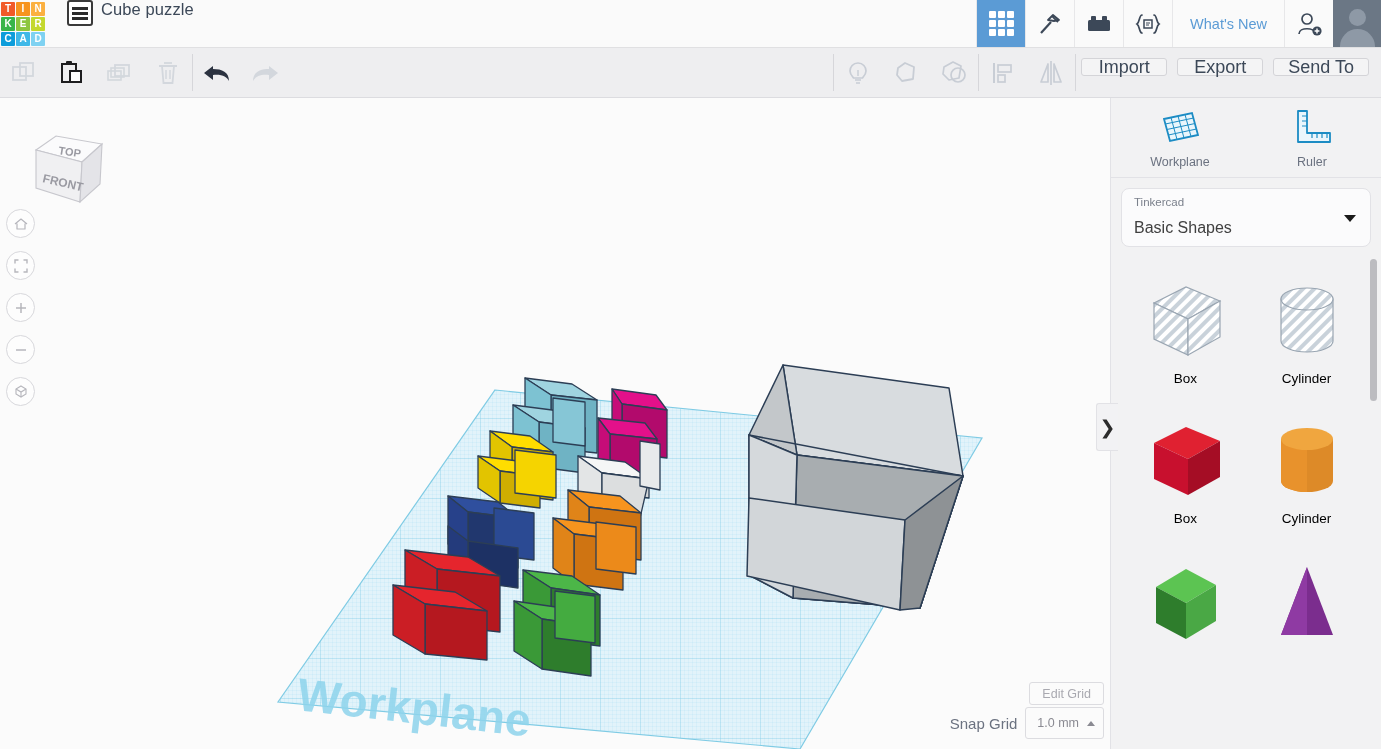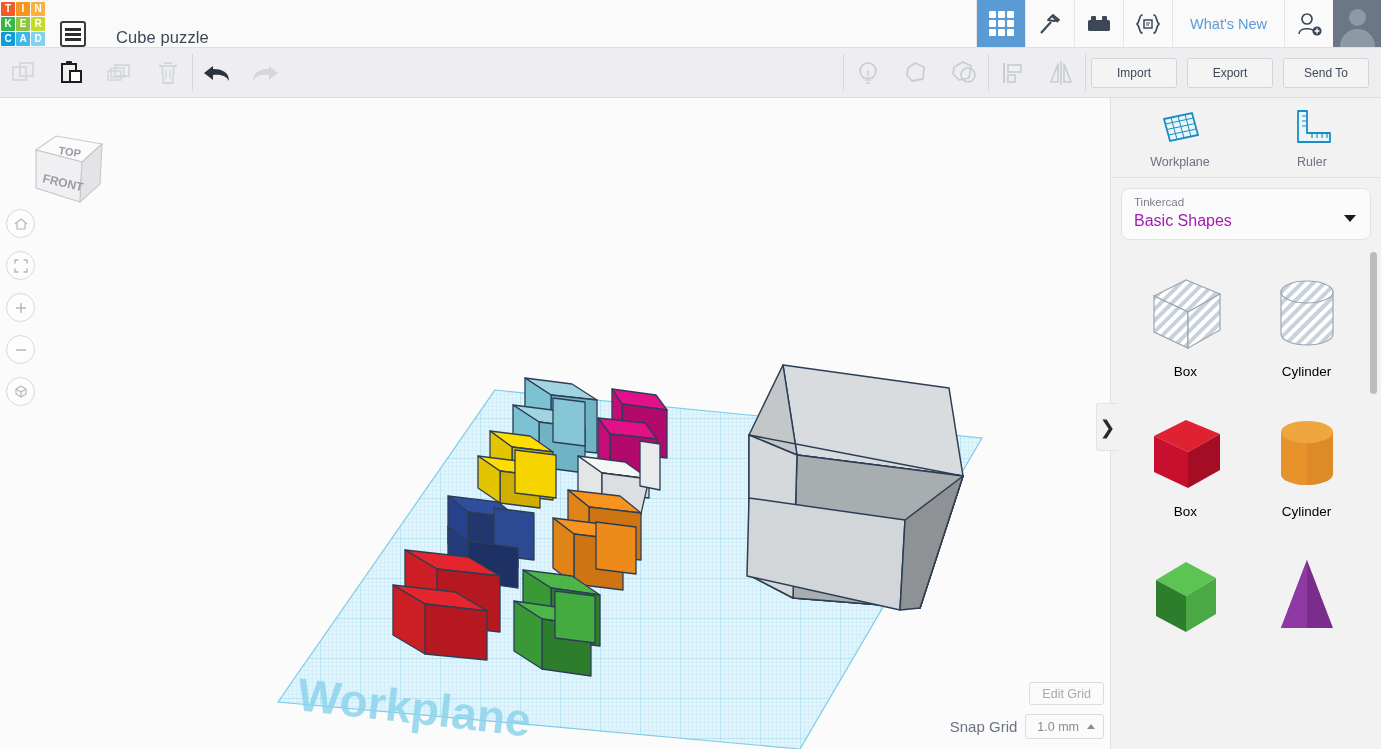--- a/index.html
+++ b/index.html
@@ -21,21 +21,21 @@
   .logo {
     width: 46px; height: 46px; padding: 3px 2px 2px 2px;
     display: grid; grid-template-columns: repeat(3, 14px); grid-template-rows: repeat(3, 14px);
     gap: 1px; align-content: center; justify-content: center;
   }
   .logo span {
     display: flex; align-items: center; justify-content: center;
     font-size: 10px; font-weight: bold; color: #fff;
     border-radius: 1px; line-height: 1;
   }
-  .title-zone { display: flex; align-items: flex-end; gap: 30px; padding-left: 14px; }
+  .title-zone { display: flex; align-items: flex-start; gap: 8px; padding-left: 21px; }
   .menu-icon {
     width: 26px; height: 26px; border: 2px solid #3a3a3a; border-radius: 3px;
     background: #fff; display: flex; align-items: center; justify-content: center;
   }
   .menu-icon i { display: block; width: 16px; height: 13px; position: relative; }
   .menu-icon i::before, .menu-icon i::after, .menu-icon i b {
     content: ''; position: absolute; left: 0; width: 16px; height: 3px; background: #2c2c2c;
   }
   .menu-icon i::before { top: 0; }
   .menu-icon i b { top: 5px; display: block; }
@@ -75,23 +75,23 @@
     display: flex; align-items: stretch;
   }
   .tgroup { display: flex; align-items: stretch; }
   .tbtn {
     width: 48px; display: flex; align-items: center; justify-content: center;
   }
   .tsep { width: 1px; background: #d6d6da; margin: 6px 0; }
   .tspacer { flex: 1; }
   .pbtn {
     display: flex; align-items: center; justify-content: center;
-    height: 30px; min-width: 86px; margin: 10px 5px 0 5px; padding: 0 14px;
+    height: 18px; min-width: 86px; margin: 10px 5px 0 5px; padding: 0 14px;
     background: #f4f4f5; border: 1px solid #d4d4d8; border-radius: 3px;
-    font-size: 12px; color: #3c4858; white-space: nowrap;
+    font-size: 18px; color: #3c4858; white-space: nowrap;
   }
   .pbtn:last-child { margin-right: 12px; }
 
   
   .canvas {
     position: absolute; top: 98px; left: 0; width: 1110px; height: 651px;
     background: #fbfbfb; overflow: hidden;
   }
   .viewcube { position: absolute; left: 18px; top: 16px; }
   .navbtn {
@@ -102,21 +102,21 @@
   .editgrid {
     position: absolute; right: 6px; bottom: 44px; height: 23px; padding: 0 12px;
     border: 1px solid #dcdce0; border-radius: 3px; background: #fbfbfb;
     display: flex; align-items: center; font-size: 12.5px; color: #a9a9b0;
   }
   .snapwrap {
     position: absolute; right: 6px; bottom: 10px; display: flex; align-items: center; gap: 8px;
   }
   .snaplabel { font-size: 15px; color: #6b7280; }
   .snapsel {
-    height: 25px; padding: 0 8px 0 11px; border: 1px solid #dcdce0; border-radius: 3px;
+    height: 32px; padding: 0 8px 0 11px; border: 1px solid #dcdce0; border-radius: 3px;
     background: #fbfbfb; display: flex; align-items: center; gap: 8px;
     font-size: 12.5px; color: #8a8a92;
   }
   .caret-up { width: 0; height: 0; border-left: 4px solid transparent; border-right: 4px solid transparent; border-bottom: 5px solid #8a8a92; }
 
   
   .collapse {
     position: absolute; left: 1096px; top: 403px; width: 22px; height: 48px;
     background: #f2f2f4; border: 1px solid #e2e2e6; border-right: none;
     border-radius: 3px 0 0 3px; display: flex; align-items: center; justify-content: center;
@@ -129,21 +129,21 @@
     background: #f2f2f3; border-left: 1px solid #e2e2e6; display: flex; flex-direction: column;
   }
   .ptools { height: 80px; display: flex; align-items: center; justify-content: center; gap: 58px; border-bottom: 1px solid #e2e2e6; background: #f2f2f3; }
   .ptool { display: flex; flex-direction: column; align-items: center; gap: 6px; width: 74px; }
   .ptool span { font-size: 12.5px; color: #6b7280; }
   .dropdown {
     margin: 10px; padding: 7px 12px 9px 12px; background: #fbfbfc;
     border: 1px solid #e2e2e6; border-radius: 8px; position: relative;
   }
   .dd-label { font-size: 11.5px; color: #7b818c; }
-  .dd-value { font-size: 16px; color: #a21caf; margin-top: 4px; }
+  .dd-value { font-size: 16px; color: #404040; margin-top: 11px; }
   .caret-down {
     position: absolute; right: 14px; top: 26px;
     width: 0; height: 0; border-left: 6px solid transparent; border-right: 6px solid transparent; border-top: 7px solid #1a1a1a;
   }
   .shapes {
     flex: 1; position: relative; overflow: hidden; background: #f2f2f3;
   }
   .shapegrid {
     display: grid; grid-template-columns: 1fr 1fr; row-gap: 0px;
     padding: 12px 14px 0 14px;

